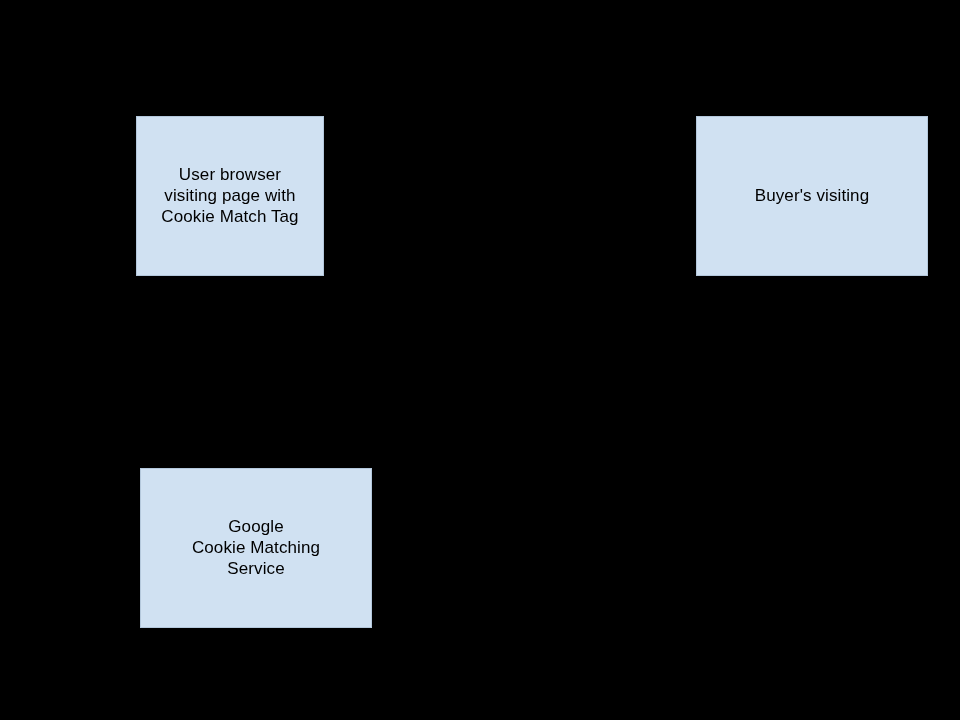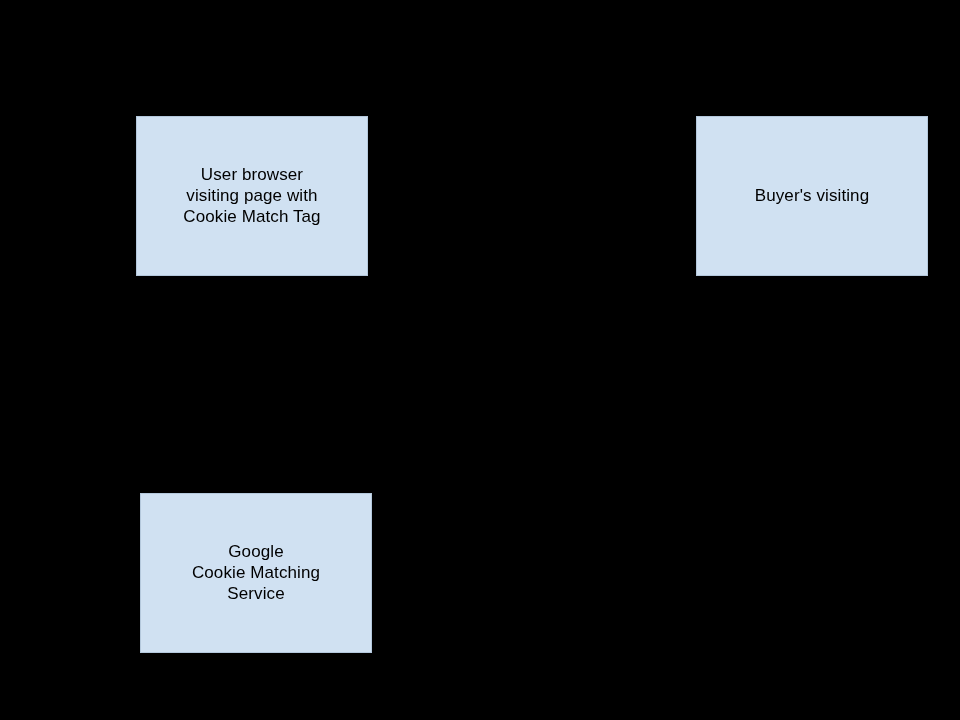--- a/index.html
+++ b/index.html
@@ -42,29 +42,29 @@
     white-space: pre-line;
     position: relative;
     top: -1px;
   }
 </style>
 </head>
 <body>
 
 <div id="canvas">
 
-  <div class="node" id="node-user-browser" style="left:136px; top:116px; width:232px; height:160px;">
+  <div class="node" id="node-user-browser" style="left:136px; top:116px; width:188px; height:160px;">
     <span class="node-label">User browser
 visiting page with
 Cookie Match Tag</span>
   </div>
 
   <div class="node" id="node-buyers-service" style="left:696px; top:116px; width:232px; height:160px;">
     <span class="node-label">Buyer's visiting</span>
   </div>
 
-  <div class="node" id="node-google-cookie-matching-service" style="left:140px; top:493px; width:232px; height:160px;">
+  <div class="node" id="node-google-cookie-matching-service" style="left:140px; top:468px; width:232px; height:160px;">
     <span class="node-label">Google
 Cookie Matching
 Service</span>
   </div>
 
 </div>
 
 </body></html>

